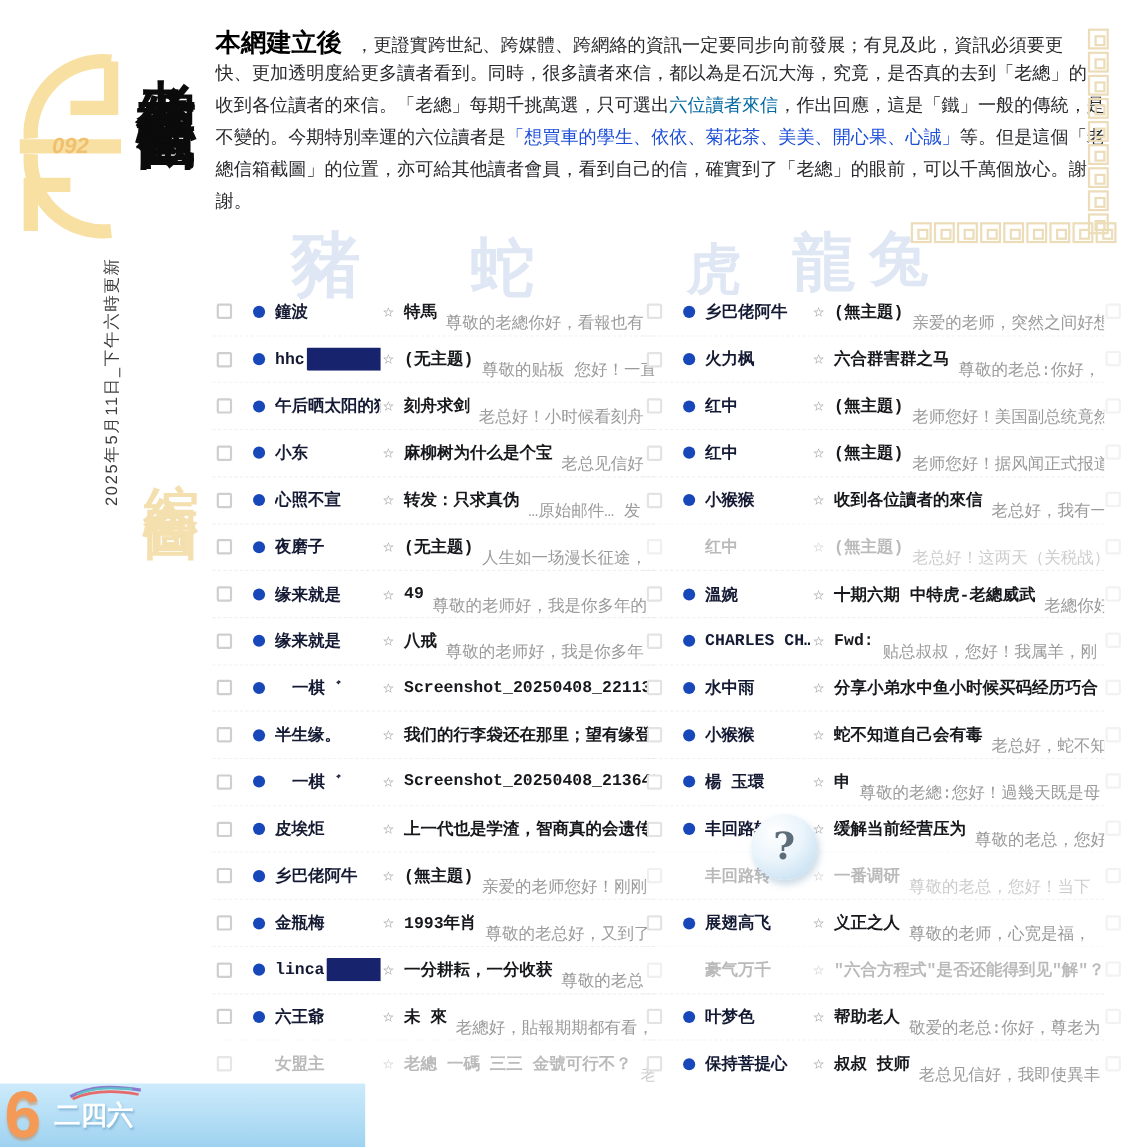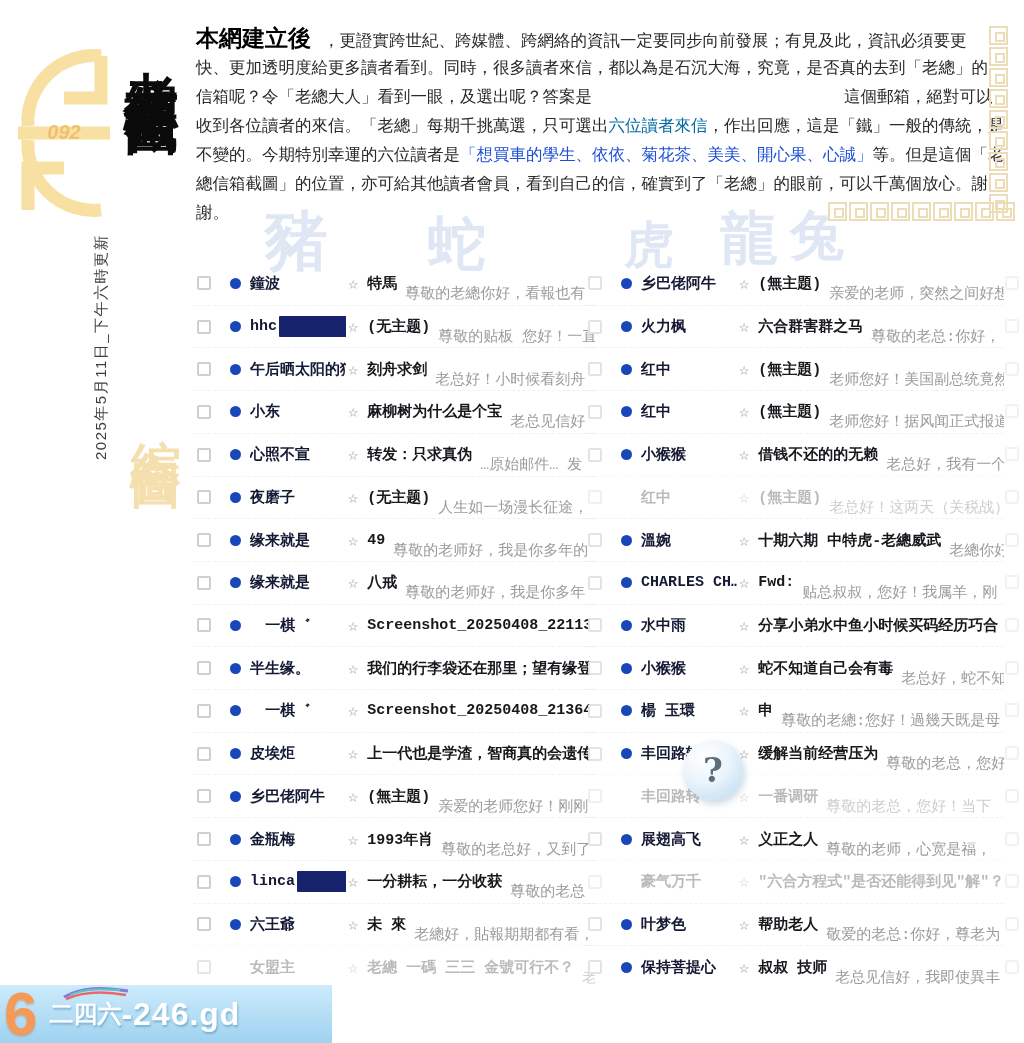--- a/index.html
+++ b/index.html
@@ -94,25 +94,20 @@
 
   <div id="intro">
       <div class="iline">
         <span class="seg-title">本網建立後</span>
         <span>，更證實跨世紀、跨媒體、跨網絡的資訊一定要同步向前發展；有見及此，資訊必須要更</span>
       </div>
       <div class="iline">
         <span>快、更加透明度給更多讀者看到。同時，很多讀者來信，都以為是石沉大海，究竟，是否真的去到「老總」的</span>
       </div>
       <div class="iline">
-        <span>信箱呢？令「老總大人」看到一眼，及選出呢？答案是</span>
-        <span class="seg-gap"></span>
-        <span>這個郵箱，絕對可以</span>
-      </div>
-      <div class="iline">
         <span>收到各位讀者的來信。「老總」每期千挑萬選，只可選出</span>
         <span class="seg-magenta">六位讀者來信</span>
         <span>，作出回應，這是「鐵」一般的傳統，是</span>
       </div>
       <div class="iline">
         <span>不變的。今期特別幸運的六位讀者是</span>
         <span class="seg-red">「想買車的學生、依依、菊花茶、美美、開心果、心誠」</span>
         <span>等。但是這個「老</span>
       </div>
       <div class="iline">
@@ -323,21 +318,21 @@
         <span class="sender">红中</span>
         <span class="star">☆</span>
         <span class="subject">(無主題)</span>
         <span class="preview">老师您好！据风闻正式报道</span>
       </div>
       <div class="mrow">
         <span class="cb cb-faint"></span>
         <span class="dot"></span>
         <span class="sender">小猴猴</span>
         <span class="star">☆</span>
-        <span class="subject">借钱不还的的无赖</span>
+        <span class="subject">收到各位讀者的來信</span>
         <span class="preview">老总好，我有一个</span>
       </div>
       <div class="mrow faded">
         <span class="cb cb-faint"></span>
         <span class="dot" style="visibility: hidden;"></span>
         <span class="sender">红中</span>
         <span class="star">☆</span>
         <span class="subject">(無主題)</span>
         <span class="preview">老总好！这两天（关税战）</span>
       </div>
@@ -487,16 +482,15 @@
   <div id="qball">?</div>
 
   <div id="footer">
     <span class="f-six">6</span>
     <svg id="ribbon" width="70" height="16" viewBox="0 0 70 16">
       <path d="M2 12 C20 2 40 2 66 6" stroke="#8a7ad0" stroke-width="3" fill="none"></path>
       <path d="M4 14 C22 6 42 6 64 10" stroke="#e66a6a" stroke-width="2.5" fill="none"></path>
       <path d="M8 10 C24 3 40 4 58 5" stroke="#5cc2c8" stroke-width="2" fill="none"></path>
     </svg>
     <span class="f-brand">二四六</span>
-    <span class="f-domain">-246.gd</span>
   </div>
 
 </div>
 
 </body></html>

